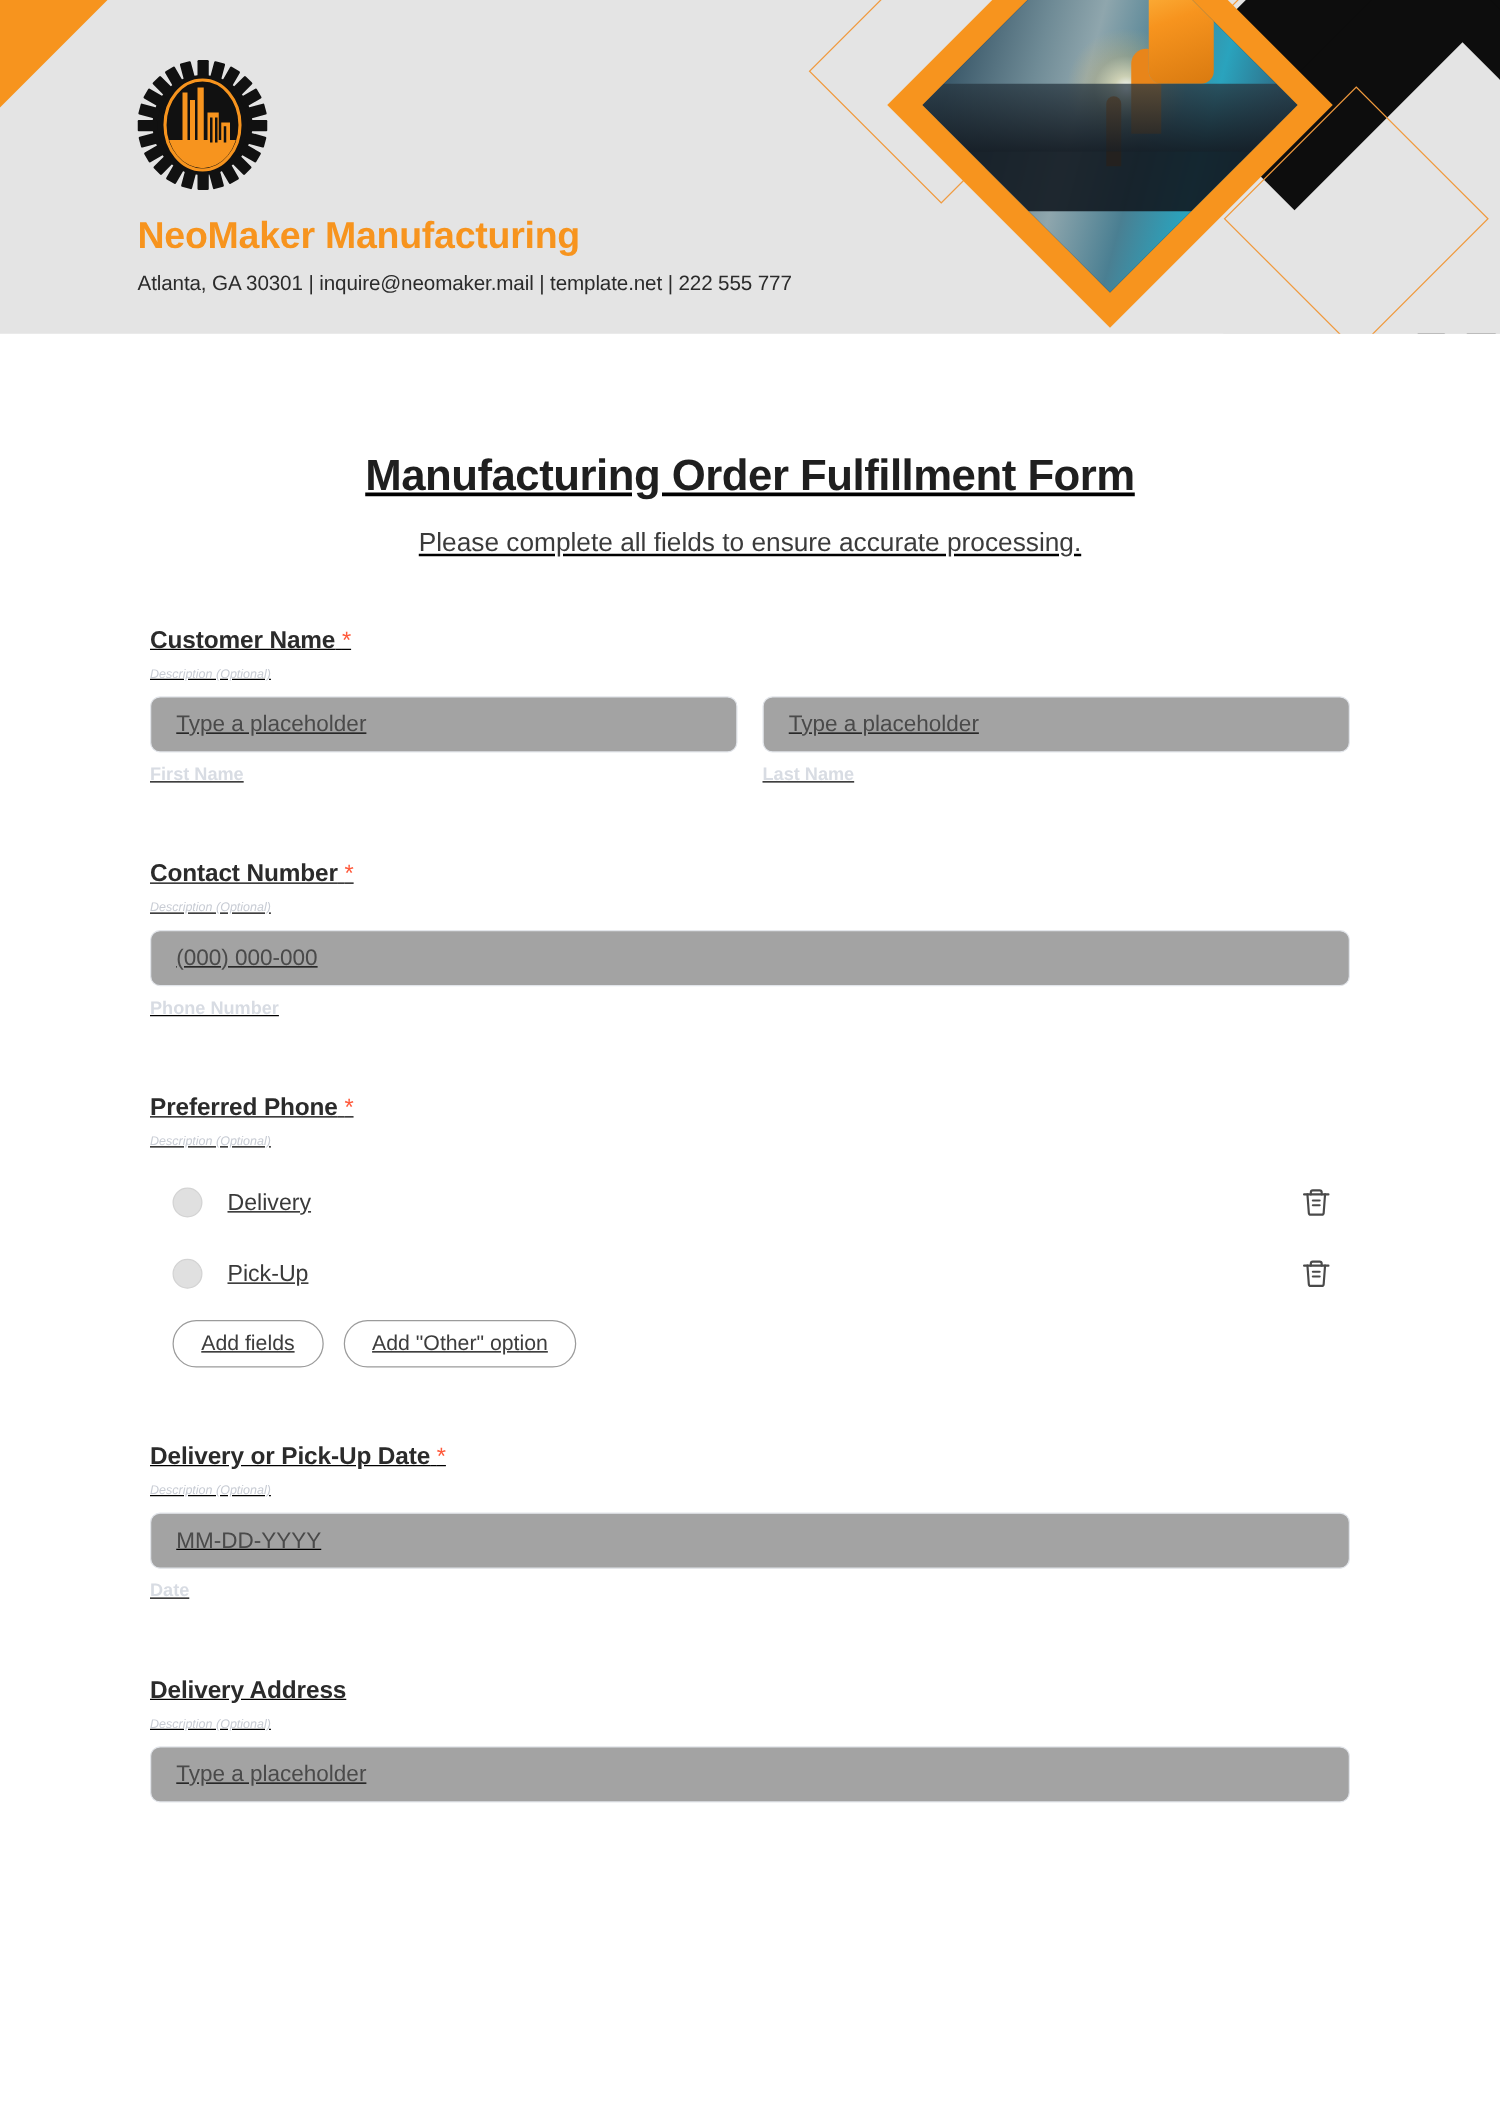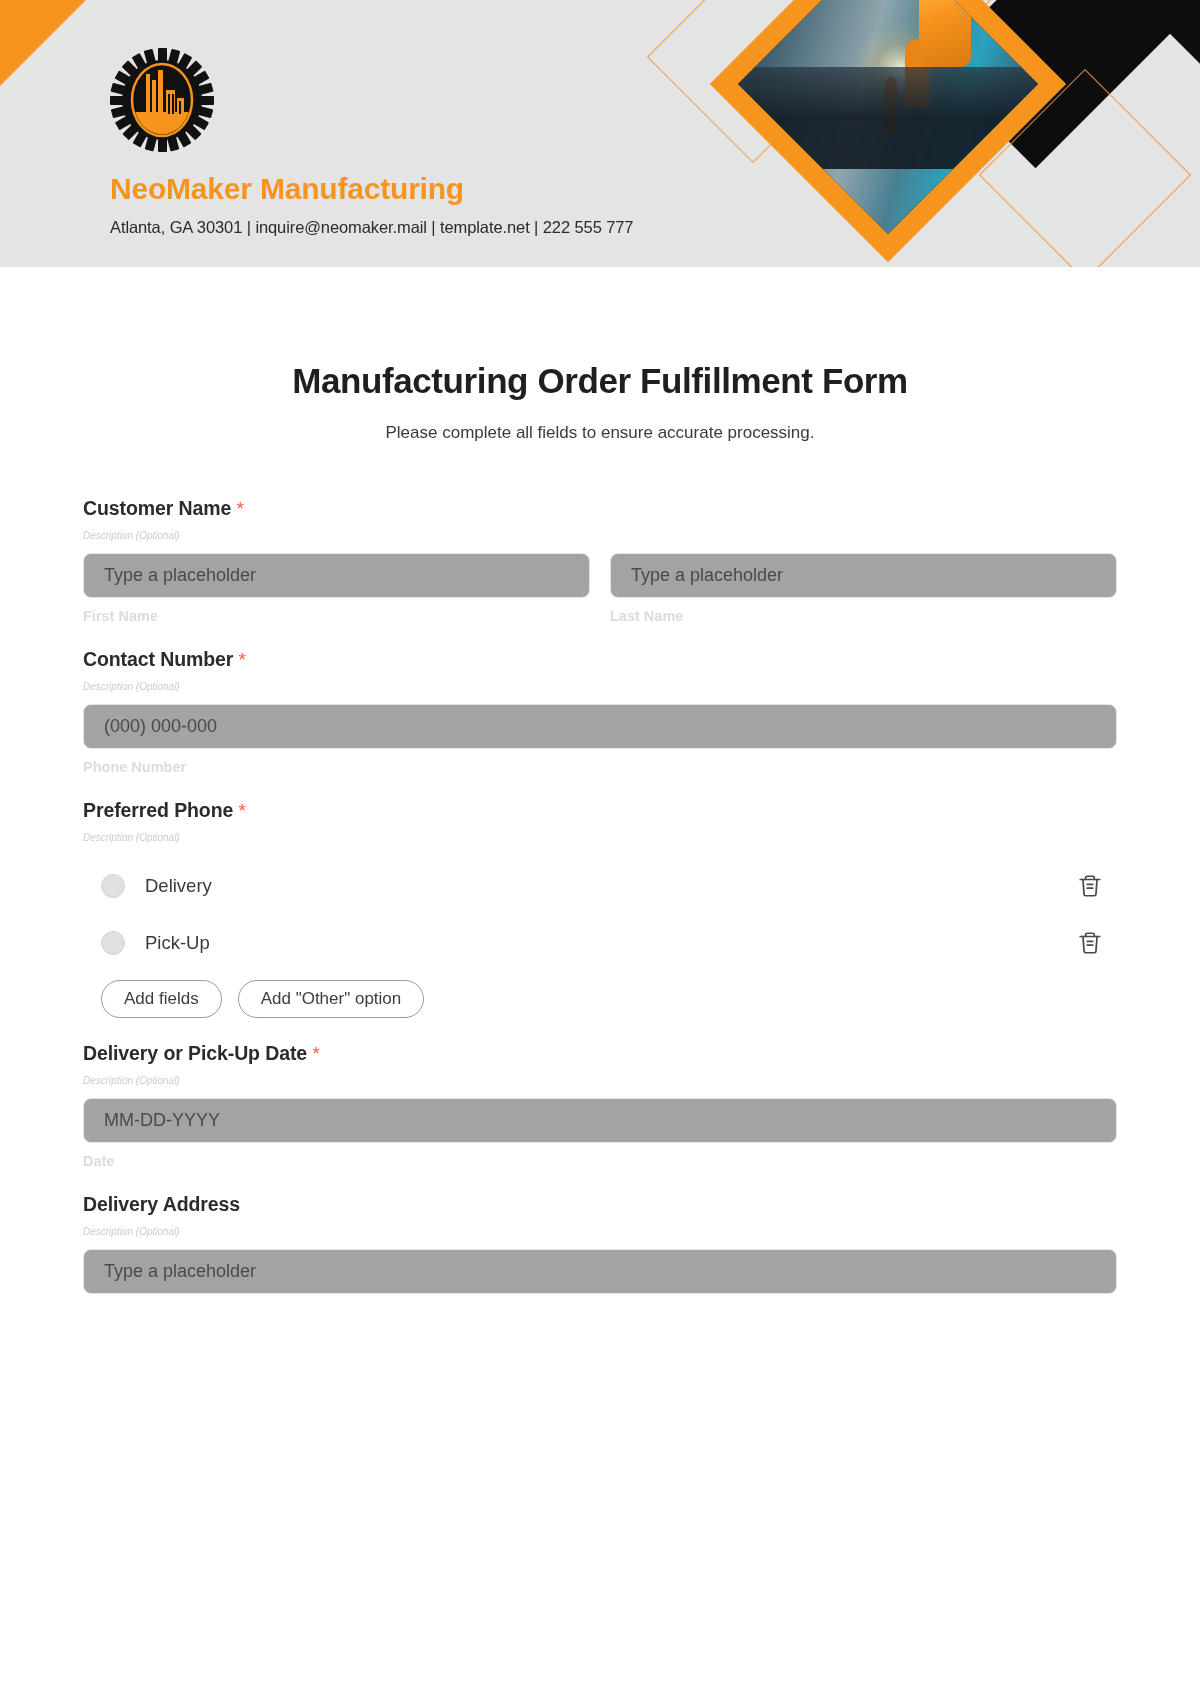--- a/index.html
+++ b/index.html
@@ -151,39 +151,40 @@
     margin-top: 12px;
     font-size: 16.5px;
     color: #2b2b2b;
     white-space: nowrap;
     letter-spacing: -0.1px;
   }
 
   
   .content {
     position: relative;
-    padding: 0 83px;
+    padding: 0 120px;
+    text-decoration: underline;
   }
 
   .form-title {
     text-align: center;
     font-size: 35px;
     font-weight: bold;
     color: #1f1f1f;
     margin-top: 94px;
     letter-spacing: -0.4px;
   }
   .form-subtitle {
     text-align: center;
-    font-size: 17px;
+    font-size: 21px;
     color: #3b3b3b;
     margin-top: 22px;
   }
 
-  .field-group { margin-top: 24px; }
+  .field-group { margin-top: 60px; }
   .field-group.first { margin-top: 54px; }
 
   .field-label {
     font-size: 19.5px;
     font-weight: bold;
     color: #2b2b2b;
     letter-spacing: -0.1px;
   }
   .req-star {
     color: #ff5a3c;

